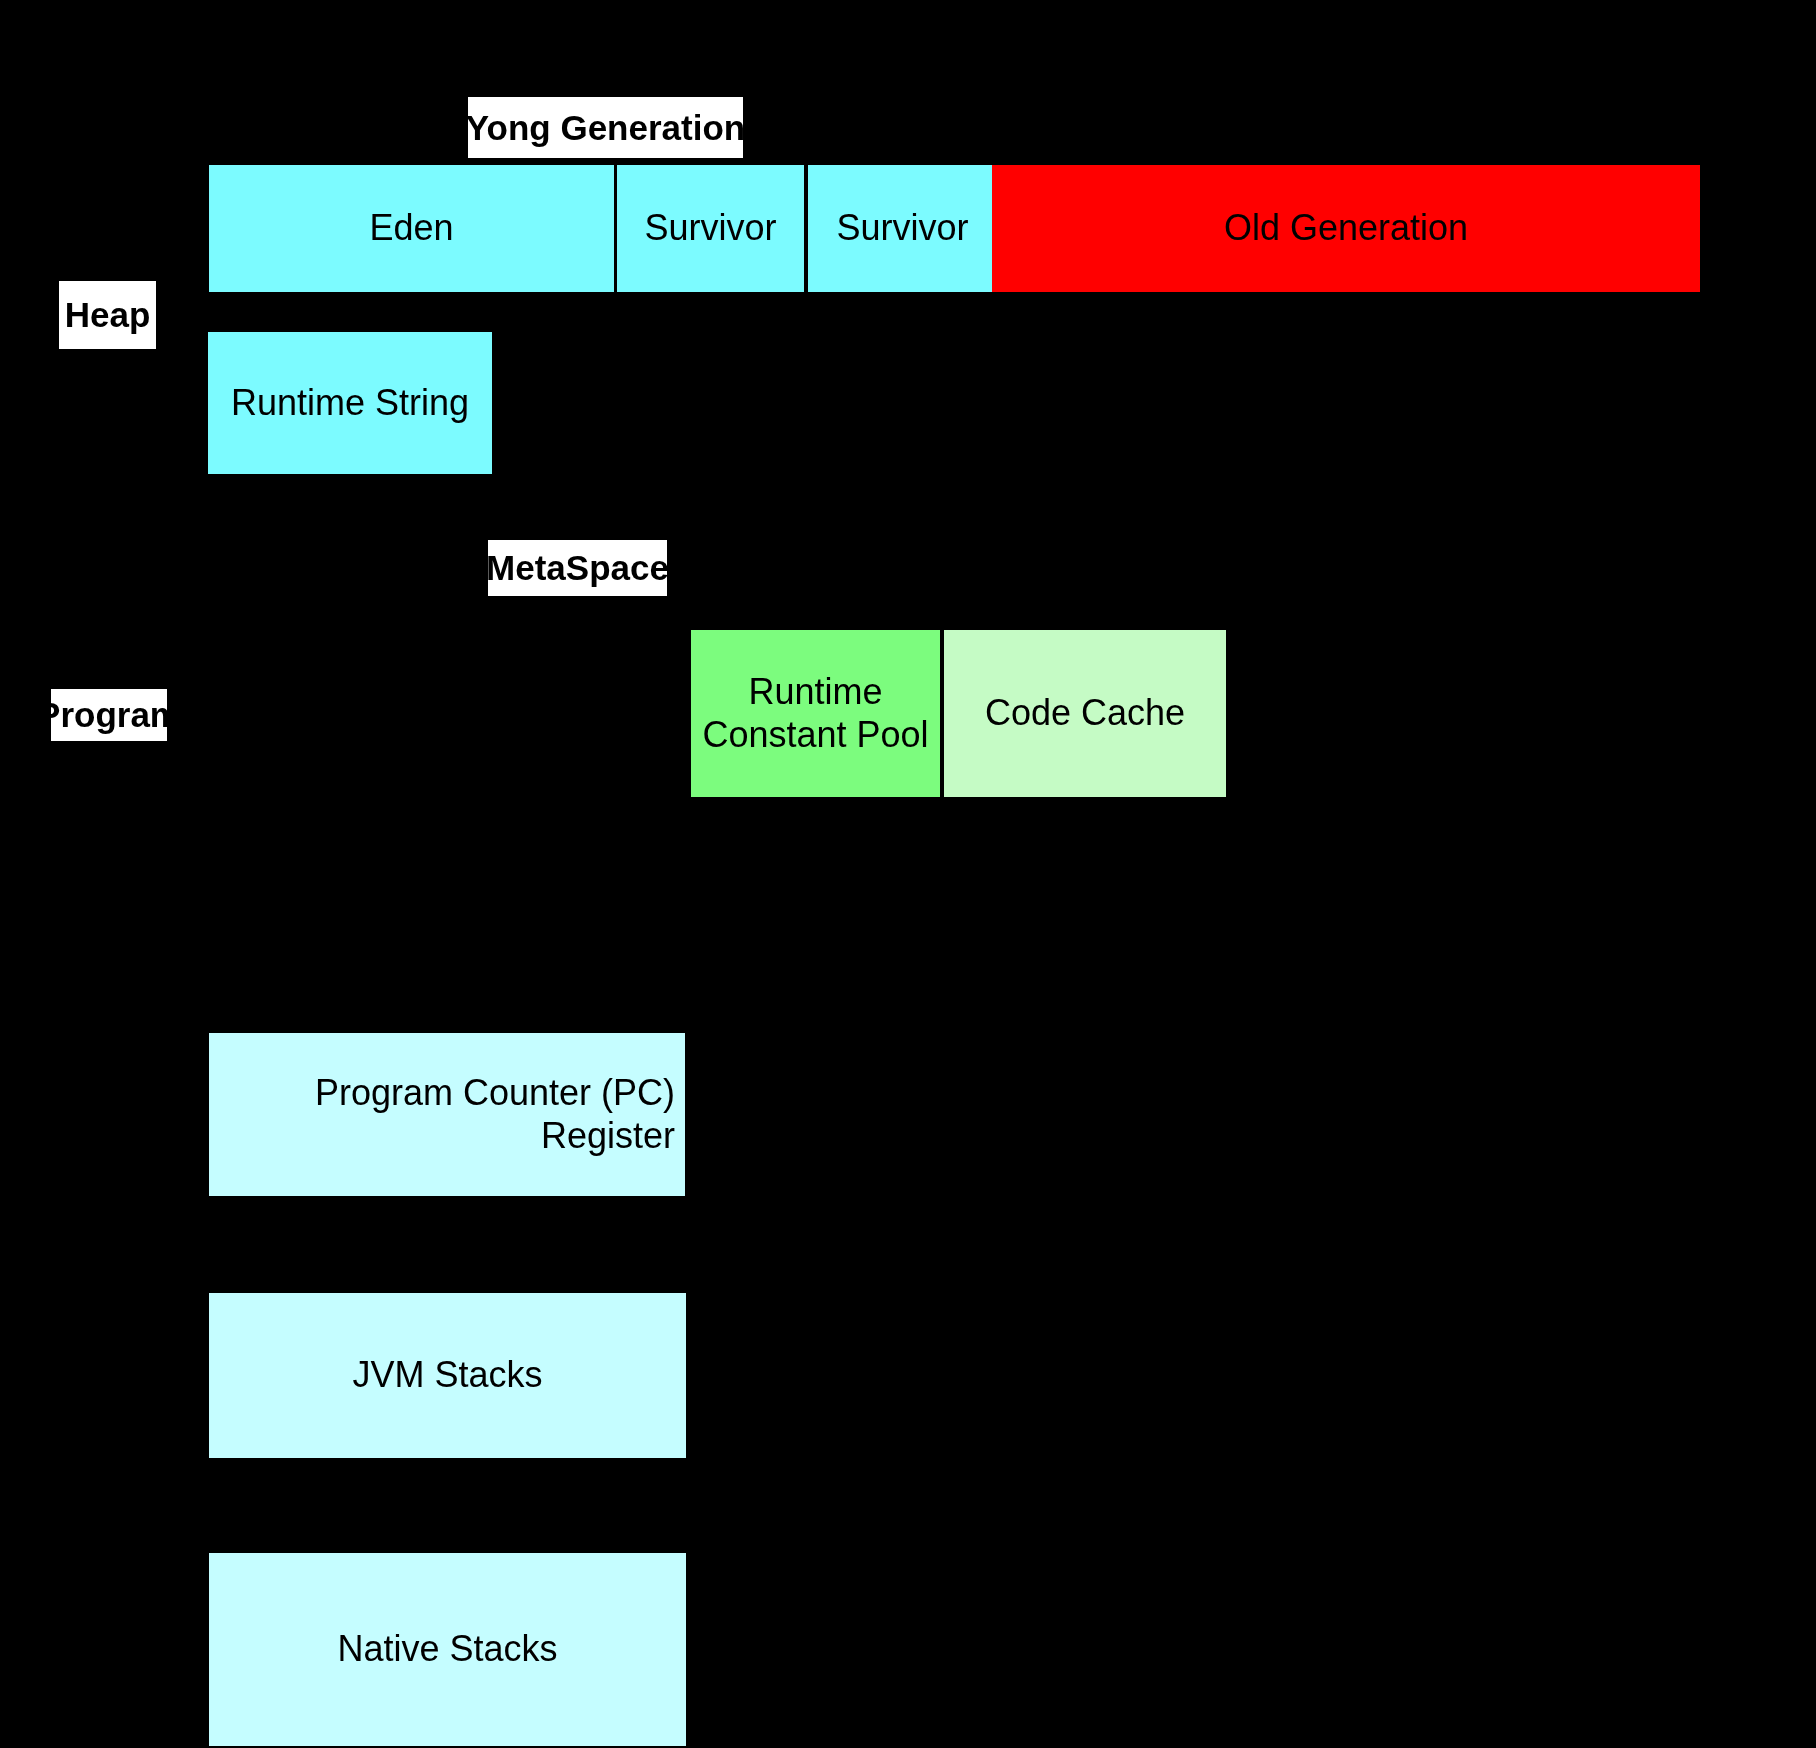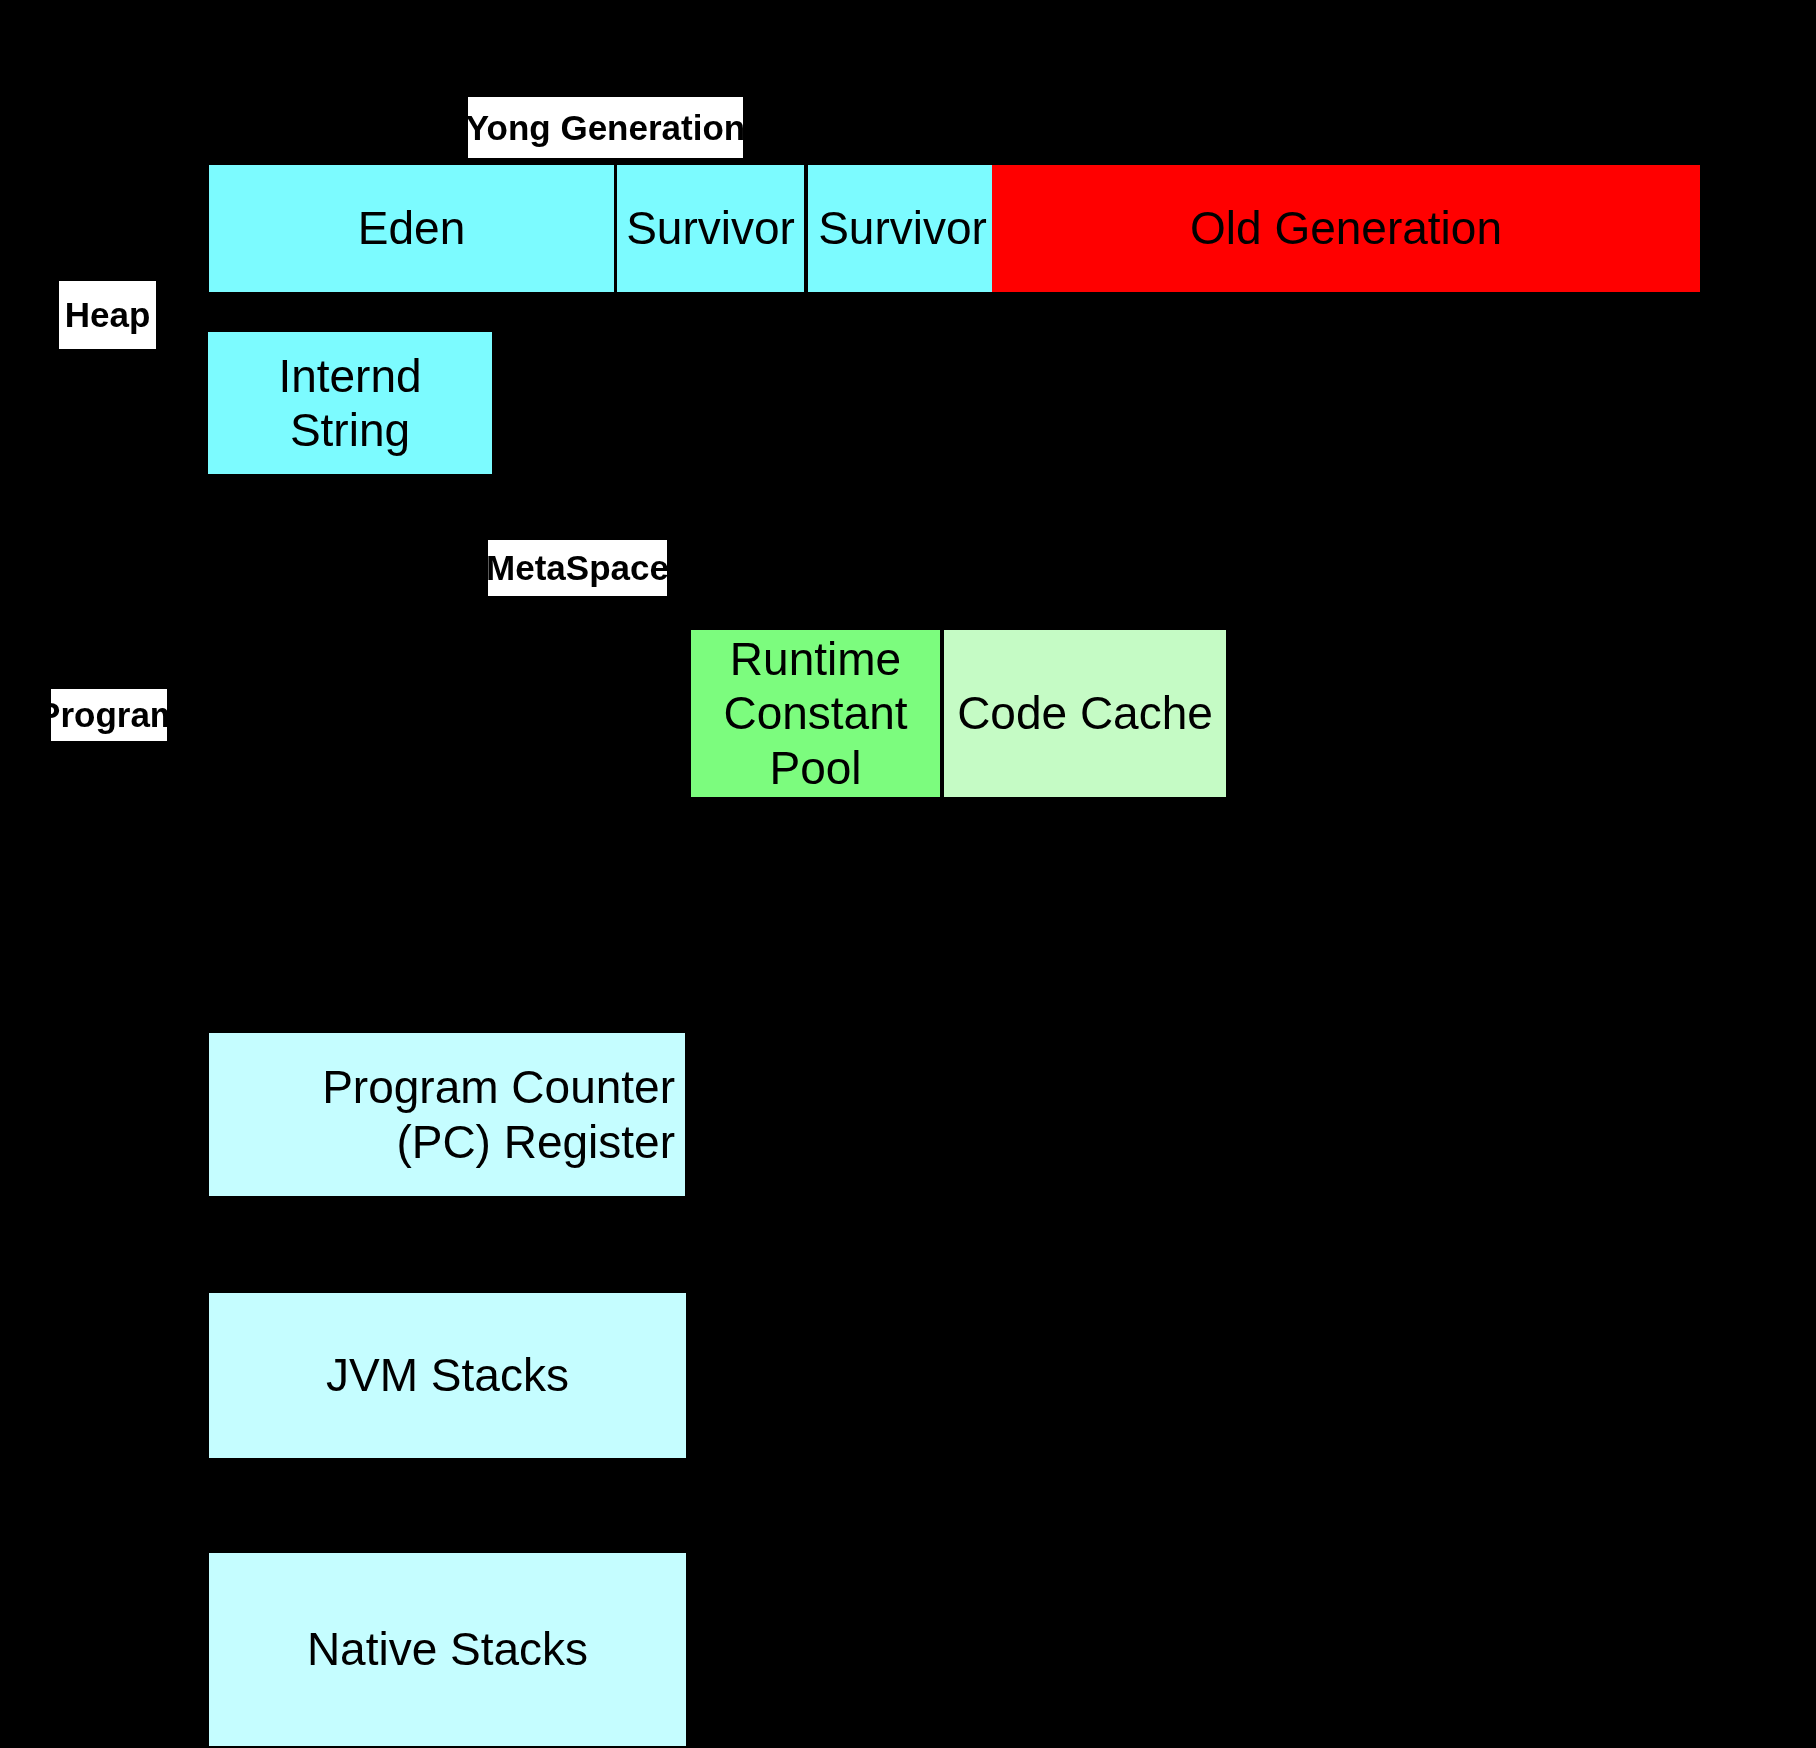--- a/index.html
+++ b/index.html
@@ -19,21 +19,21 @@
   .box, .wlabel {
     position: absolute;
     display: flex;
     align-items: center;
     justify-content: center;
     text-align: center;
     box-sizing: border-box;
     margin-left: 28px;
   }
   .box {
-    font-size: 46px;
+    font-size: 36px;
     font-weight: 400;
     line-height: 1.18;
     padding: 4px 10px;
   }
   .wlabel {
     background: #FFFFFF;
     font-size: 35px;
     font-weight: 700;
     white-space: nowrap;
   }
@@ -74,21 +74,21 @@
 
   <div class="wlabel" id="lbl-yong">Yong Generation</div>
 
   <div class="box cyan" id="box-eden">Eden</div>
   <div class="box cyan" id="box-surv1">Survivor</div>
   <div class="box cyan" id="box-surv2">Survivor</div>
   <div class="box red" id="box-oldgen">Old Generation</div>
 
   <div class="wlabel" id="lbl-heap">Heap</div>
 
-  <div class="box cyan" id="box-internd">Internd String</div>
+  <div class="box cyan" id="box-internd">Runtime String</div>
 
   <div class="wlabel" id="lbl-metaspace">MetaSpace</div>
 
   <div class="box green" id="box-rcp">Runtime Constant Pool</div>
   <div class="box pgreen" id="box-cc">Code Cache</div>
 
   <div class="wlabel" id="lbl-native">Program</div>
 
   <div class="box pcyan" id="box-pc">Program Counter (PC) Register</div>
   <div class="box pcyan" id="box-jvm">JVM Stacks</div>

